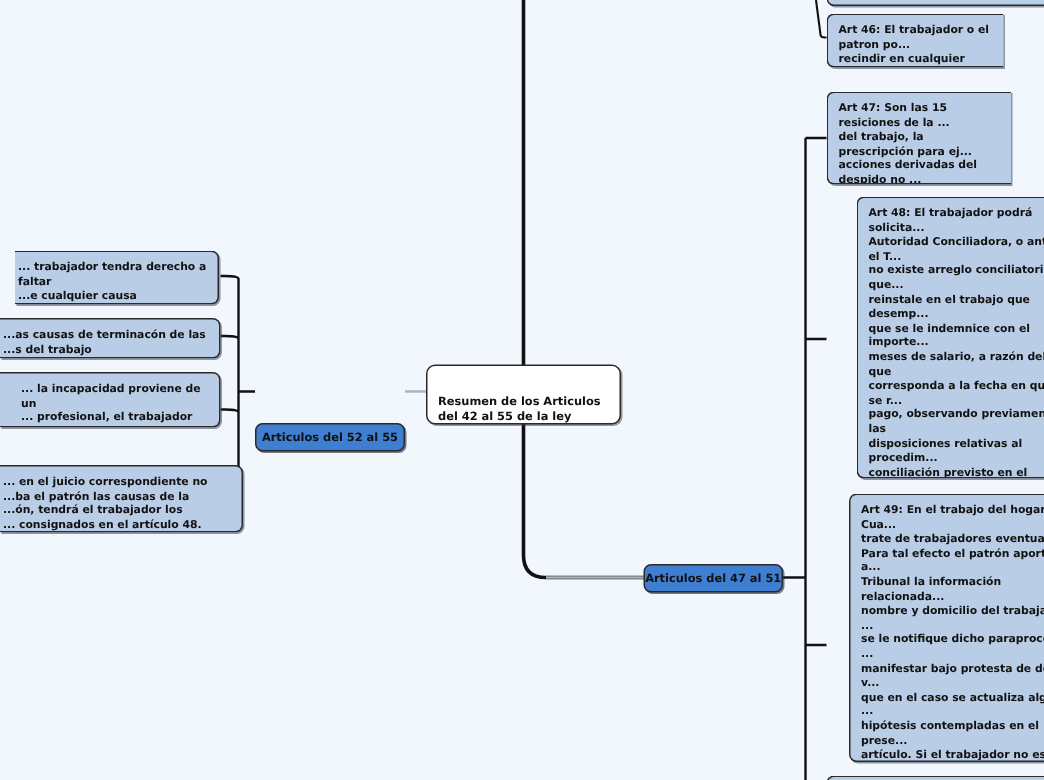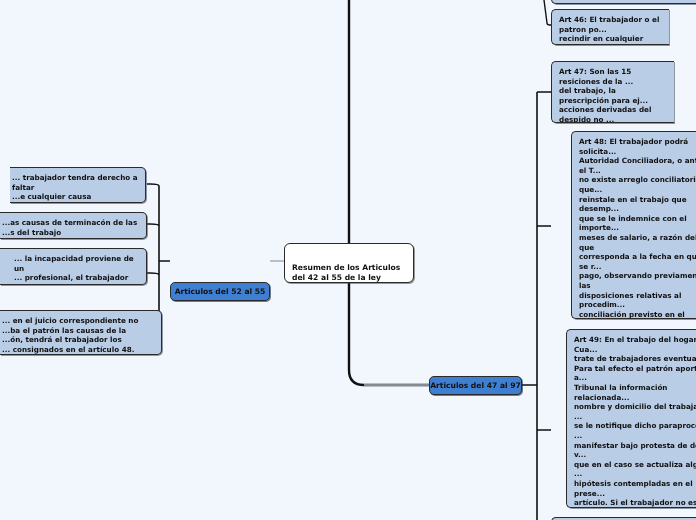--- a/index.html
+++ b/index.html
@@ -45,21 +45,21 @@
 
   <path d="M522 385 L537 385 M537 92 L537 520 M537 92 L551 92 M537 226 L551 226 M537 430 L551 430" stroke="#111" stroke-width="1.6" fill="none"></path>
 
   <path d="M544 0 L547 23 Q547 25 550 25 L551 25" stroke="#111" stroke-width="1.4" fill="none"></path>
 </svg>
 
 <div class="node root" style="left:284px; top:243px; width:130px; height:36px;">Resumen de los Articulos del 42 al 55 de la ley federal del trabajo.</div>
 
 <div class="node branch" style="left:170px; top:252px; width:100px; height:19px;margin-top:30px;">Articulos del 52 al 55</div>
 
-<div class="node branch" style="left:429px; top:376px; width:93px; height:19px;">Articulos del 47 al 97</div>
+<div class="node branch" style="left:429px; top:376px; width:93px; height:19px;">Articulos del 47 al 51</div>
 
 <div class="node leaf clip-left" style="left:0; top:167px; width:136px; height:36px; padding-left:2px;margin-left:10px;">... trabajador tendra derecho a faltar
 ...e cualquier causa mencionada
 ...mente (art 51).</div>
 
 <div class="node leaf clip-left" style="left:0; top:212px; width:147px; height:27px; padding-left:2px;">...as causas de terminacón de las
 ...s del  trabajo</div>
 
 <div class="node leaf clip-left" style="left:0; top:248px; width:147px; height:37px; padding-left:14px;">... la incapacidad proviene de un
 ... profesional, el trabajador tendrá

